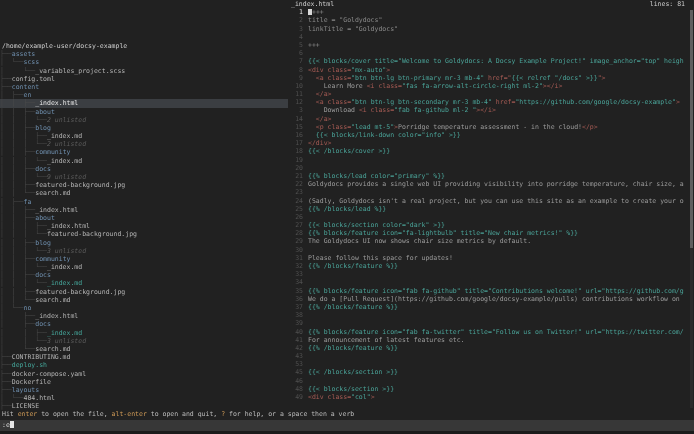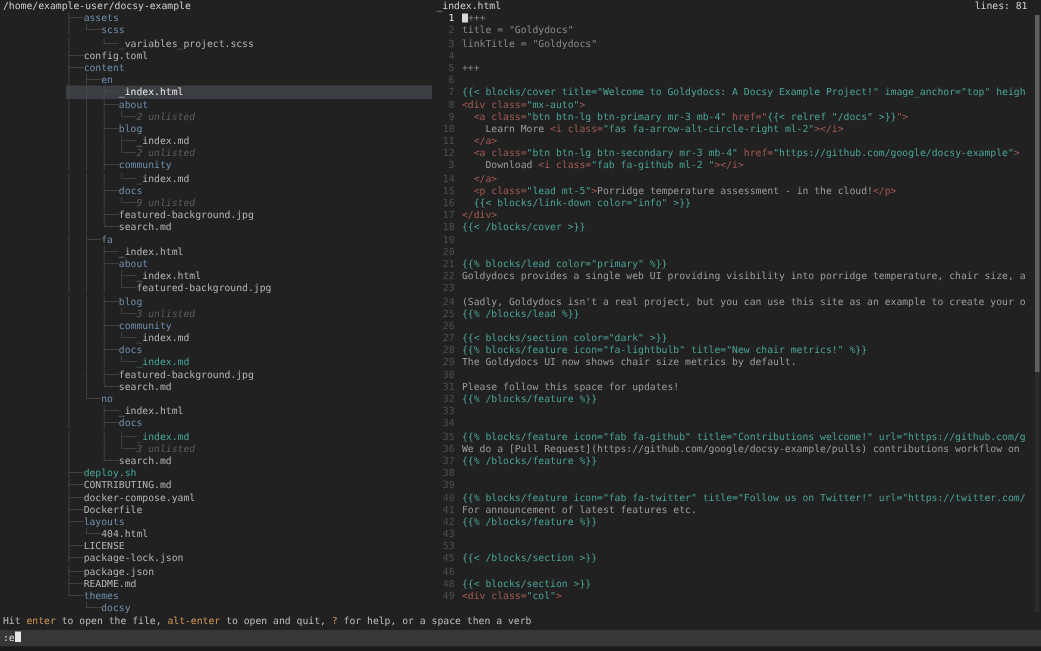--- a/index.html
+++ b/index.html
@@ -5,22 +5,22 @@
   html,body{margin:0;padding:0;}
   body{
     width:694px;height:434px;position:relative;overflow:hidden;
     background:#212121;
     font-family:"DejaVu Sans Mono", monospace;
     font-size:6.5px;line-height:8.2px;color:#b4b4b4;
   }
   .row{height:8.2px;white-space:pre;overflow:hidden;}
   
   #left-panel{position:absolute;left:0;top:0;width:288px;height:410px;overflow:hidden;}
-  #path-row{padding-left:2px;color:#cfcfcf;}
-  .tree-row{padding-left:0;margin-left:44px;}
+  #path-row{padding-left:2px;color:#cfcfcf;margin-top:42px;}
+  .tree-row{padding-left:0;}
   .tree-row.sel{background:#3b3e42;position:relative;margin-right:0;}
   .tree-row.sel .c-file,.tree-row.sel .c-dir{color:#e9e9e9;}
   .tree-row.sel::before{content:"";position:absolute;left:-7px;top:1.5px;width:4px;height:5px;background:#8f8f8f;}
   .c-prefix{color:#4a4a4a;}
   .c-dir{color:#6f8fae;}
   .c-file{color:#b4b4b4;}
   .c-special{color:#45a69a;}
   .c-unlisted{color:#5c5c5c;font-style:italic;}
   
   #right-panel{position:absolute;left:288px;top:0;width:406px;height:410px;overflow:hidden;}
@@ -83,22 +83,22 @@
       <div class="row tree-row"><span class="c-prefix">│  │  ├──</span><span class="c-dir">docs</span></div>
       <div class="row tree-row"><span class="c-prefix">│  │  │  └──</span><span class="c-special">_index.md</span></div>
       <div class="row tree-row"><span class="c-prefix">│  │  ├──</span><span class="c-file">featured-background.jpg</span></div>
       <div class="row tree-row"><span class="c-prefix">│  │  └──</span><span class="c-file">search.md</span></div>
       <div class="row tree-row"><span class="c-prefix">│  └──</span><span class="c-dir">no</span></div>
       <div class="row tree-row"><span class="c-prefix">│     ├──</span><span class="c-file">_index.html</span></div>
       <div class="row tree-row"><span class="c-prefix">│     ├──</span><span class="c-dir">docs</span></div>
       <div class="row tree-row"><span class="c-prefix">│     │  ├──</span><span class="c-special">_index.md</span></div>
       <div class="row tree-row"><span class="c-prefix">│     │  └──</span><span class="c-unlisted">3 unlisted</span></div>
       <div class="row tree-row"><span class="c-prefix">│     └──</span><span class="c-file">search.md</span></div>
+      <div class="row tree-row"><span class="c-prefix">├──</span><span class="c-file">CONTRIBUTING.md</span></div>
       <div class="row tree-row"><span class="c-prefix">├──</span><span class="c-special">deploy.sh</span></div>
-      <div class="row tree-row"><span class="c-prefix">├──</span><span class="c-file">CONTRIBUTING.md</span></div>
       <div class="row tree-row"><span class="c-prefix">├──</span><span class="c-file">docker-compose.yaml</span></div>
       <div class="row tree-row"><span class="c-prefix">├──</span><span class="c-file">Dockerfile</span></div>
       <div class="row tree-row"><span class="c-prefix">├──</span><span class="c-dir">layouts</span></div>
       <div class="row tree-row"><span class="c-prefix">│  └──</span><span class="c-file">404.html</span></div>
       <div class="row tree-row"><span class="c-prefix">├──</span><span class="c-file">LICENSE</span></div>
       <div class="row tree-row"><span class="c-prefix">├──</span><span class="c-file">package-lock.json</span></div>
       <div class="row tree-row"><span class="c-prefix">├──</span><span class="c-file">package.json</span></div>
       <div class="row tree-row"><span class="c-prefix">├──</span><span class="c-file">README.md</span></div>
       <div class="row tree-row"><span class="c-prefix">└──</span><span class="c-dir">themes</span></div>
       <div class="row tree-row"><span class="c-prefix">   └──</span><span class="c-dir">docsy</span></div>

